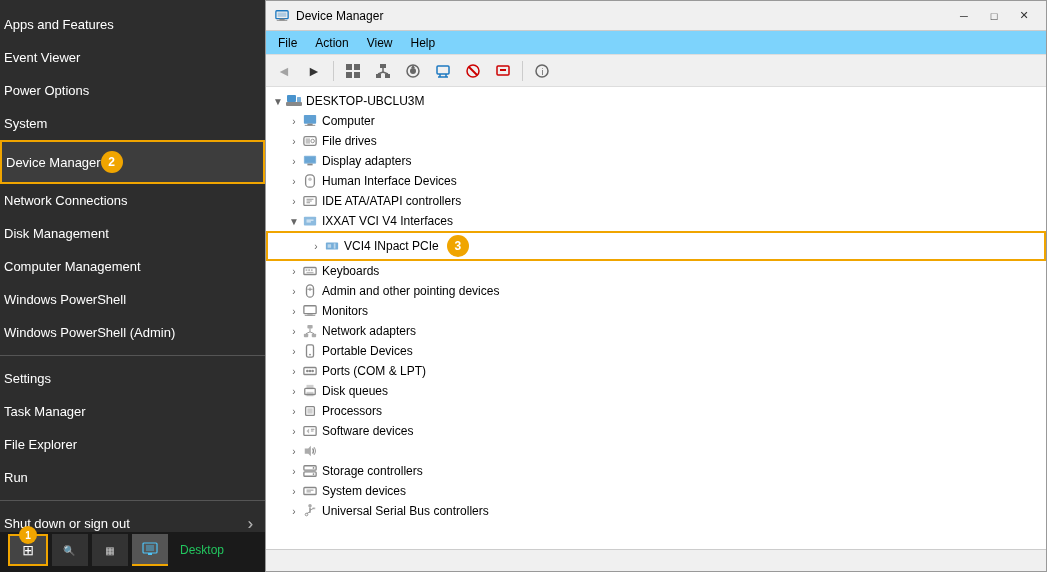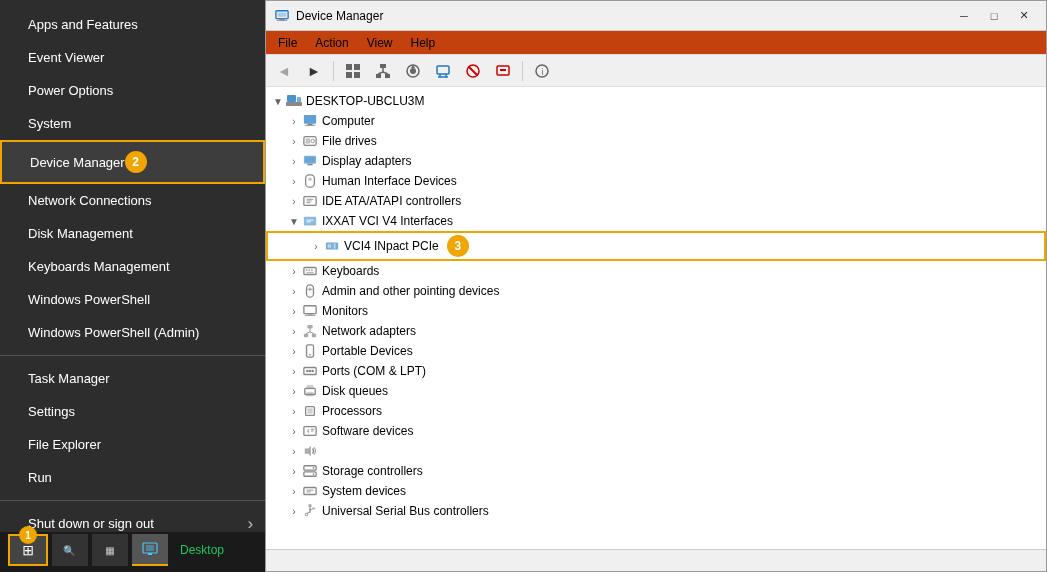--- a/index.html
+++ b/index.html
@@ -18,21 +18,21 @@
     }
 
     .menu-items {
       flex: 1;
       padding-top: 8px;
     }
 
     .menu-item {
       display: flex;
       align-items: center;
-      padding: 9px 28px;
+      padding: 9px 4px;
       color: #ffffff;
       cursor: pointer;
       font-size: 13px;
       position: relative;
     }
 
     .menu-item.active {
       background: #3d3d3d;
       border: 2px solid #f0a500;
     }
@@ -141,21 +141,21 @@
       cursor: pointer;
       display: flex;
       align-items: center;
       justify-content: center;
       font-size: 11px;
       color: #333;
     }
 
     .window-menubar {
       height: 24px;
-      background: #c2410c;
+      background: #7dd3fc;
       display: flex;
       align-items: center;
       padding: 0 4px;
       border-bottom: 1px solid #ddd;
       gap: 2px;
     }
 
     .menubar-item {
       padding: 2px 8px;
       font-size: 12px;
@@ -285,36 +285,36 @@
       <span>Device Manager</span>
       <span class="callout">2</span>
     </div>
     <div class="menu-item">
       <span>Network Connections</span>
     </div>
     <div class="menu-item">
       <span>Disk Management</span>
     </div>
     <div class="menu-item">
-      <span>Keyboards Management</span>
+      <span>Computer Management</span>
     </div>
     <div class="menu-item">
       <span>Windows PowerShell</span>
     </div>
     <div class="menu-item">
       <span>Windows PowerShell (Admin)</span>
     </div>
 
     <div class="menu-divider"></div>
 
     <div class="menu-item">
+      <span>Settings</span>
+    </div>
+    <div class="menu-item">
       <span>Task Manager</span>
-    </div>
-    <div class="menu-item">
-      <span>Settings</span>
     </div>
     <div class="menu-item">
       <span>File Explorer</span>
     </div>
     <div class="menu-item">
       <span>Run</span>
     </div>
 
     <div class="menu-divider"></div>
 

